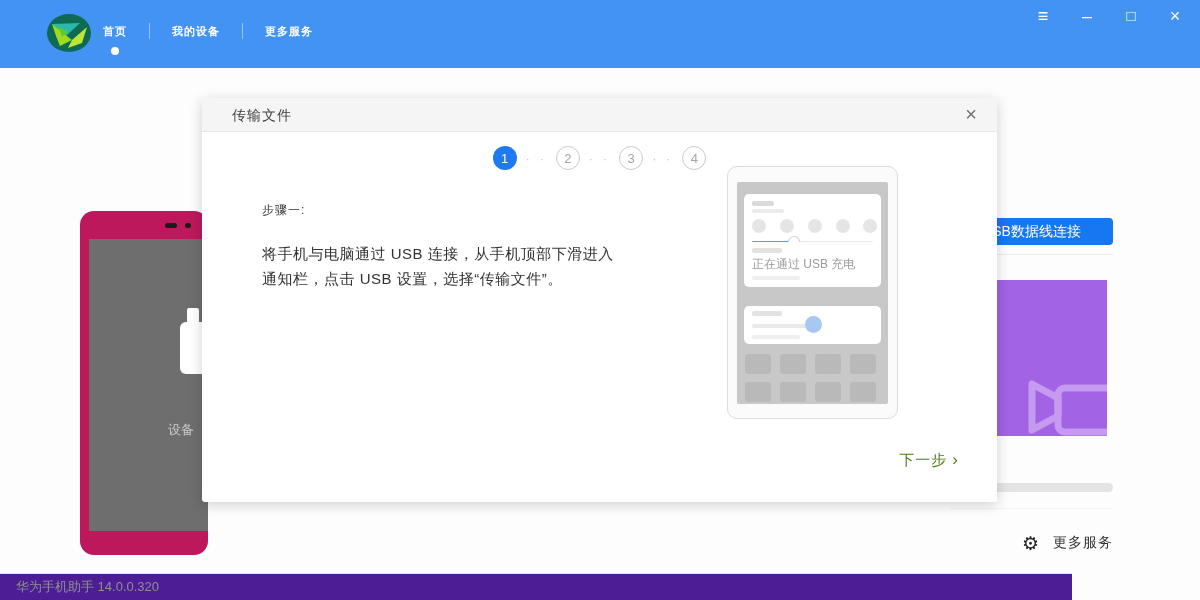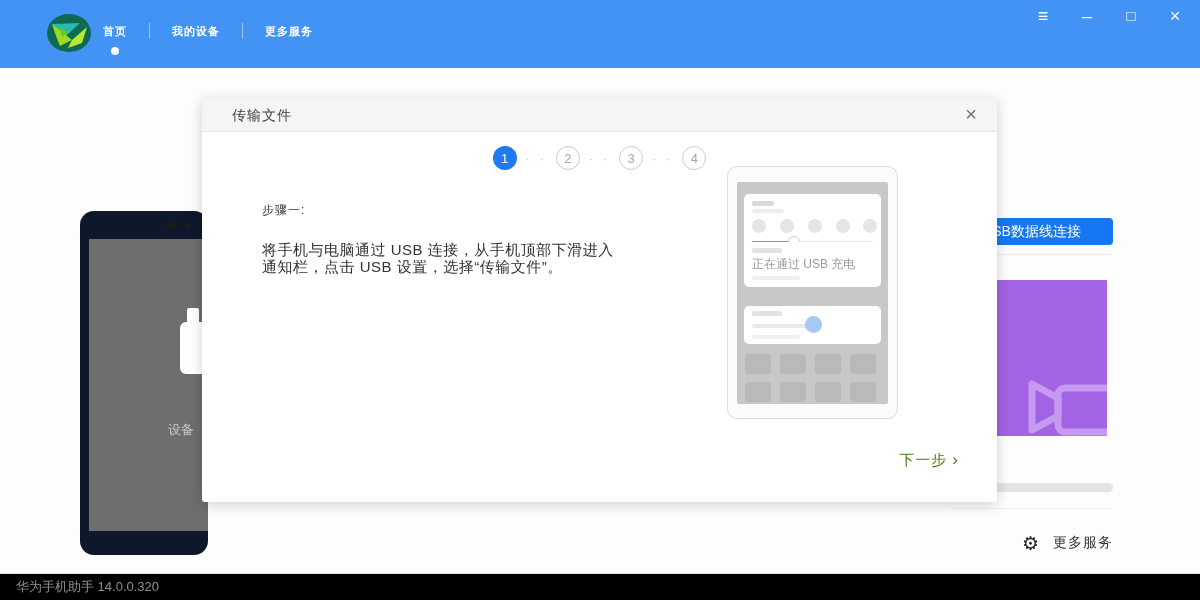--- a/index.html
+++ b/index.html
@@ -15,21 +15,21 @@
   .nav-dot { position:absolute; left:50%; margin-left:-4px; bottom:-6px; width:8px; height:8px; border-radius:50%; background:#fff; }
   .nav-divider { width:1px; height:16px; background:rgba(255,255,255,.45); margin:0 22px; margin-bottom:6px; }
   .win-controls { position:absolute; right:16px; top:2px; display:flex; align-items:center; gap:26px; color:#fff; }
   .win-btn { color:#fff; font-size:18px; line-height:28px; cursor:pointer; text-align:center; min-width:18px; }
   .win-btn.max { font-size:15px; }
 
   
   .main { position:absolute; left:0; top:68px; width:1200px; height:505px; background:#fdfdfd; }
 
   
-  .bg-phone { position:absolute; left:80px; top:143px; width:128px; height:344px; background:#0f172a; border-radius:14px; z-index:1; }
+  .bg-phone { position:absolute; left:80px; top:143px; width:128px; height:344px; background:#be185d; border-radius:14px; z-index:1; }
   .bg-phone-screen { position:absolute; left:9px; top:28px; width:119px; height:292px; background:#6e6e6e; }
   .bg-speaker { position:absolute; top:12px; height:5px; border-radius:3px; background:#1b1b1b; }
   .bg-usb-tab { position:absolute; left:107px; top:97px; width:12px; height:16px; background:#fff; border-radius:2px; }
   .bg-usb-body { position:absolute; left:100px; top:111px; width:28px; height:52px; background:#fff; border-radius:6px; }
   .bg-phone-status { position:absolute; left:88px; top:210px; color:#c9c9c9; font-size:13px; white-space:nowrap; }
 
   
   .usb-btn { position:absolute; left:950px; top:150px; width:163px; height:27px; background:#1677f2; border-radius:4px; color:#fff; font-size:14px; text-align:center; line-height:27px; z-index:1; cursor:pointer; white-space:nowrap; }
   .divider-r1 { position:absolute; left:950px; top:186px; width:163px; height:1px; background:#ebebeb; z-index:1; }
   .purple-card { position:absolute; left:950px; top:212px; width:157px; height:156px; background:#a263e4; z-index:1; overflow:hidden; }
@@ -46,40 +46,40 @@
   .dialog-title { position:absolute; left:30px; top:0; line-height:34px; font-size:14px; color:#404040; letter-spacing:1px; }
   .dialog-close { position:absolute; right:14px; top:0; width:24px; line-height:33px; text-align:center; font-size:20px; color:#707070; cursor:pointer; }
 
   .steps { position:absolute; left:0; top:48px; width:795px; display:flex; align-items:center; justify-content:center; }
   .step { width:24px; height:24px; border-radius:50%; font-size:13px; display:flex; align-items:center; justify-content:center; }
   .step.active { background:#1f7af2; color:#fff; }
   .step.inactive { border:1px solid #cbcbcb; color:#a6a6a6; background:#fff; }
   .step-dots { color:#c9c9c9; font-size:13px; margin:0 9px; letter-spacing:3px; }
 
   .step-heading { position:absolute; left:60px; top:104px; font-size:12px; color:#333; letter-spacing:1px; }
-  .instruction { position:absolute; left:60px; top:143px; width:366px; font-size:15px; line-height:17px; color:#333; letter-spacing:.5px; }
+  .instruction { position:absolute; left:60px; top:143px; width:366px; font-size:15px; line-height:25px; color:#333; letter-spacing:.5px; }
 
   
   .demo-phone { position:absolute; left:525px; top:68px; width:171px; height:253px; background:#fbfbfb; border:1px solid #dcdcdc; border-radius:10px; }
   .demo-screen { position:absolute; left:9px; top:15px; width:151px; height:222px; background:#c8c8c8; border-radius:2px; overflow:hidden; }
   .demo-card { position:absolute; left:7px; width:137px; background:#fff; border-radius:5px; }
   .bar { position:absolute; border-radius:2px; }
   .toggle-dot { position:absolute; top:25px; width:14px; height:14px; border-radius:50%; background:#e5e5e5; }
   .slider-knob { position:absolute; left:44px; top:42px; width:12px; height:12px; border-radius:50%; background:#fff; border:1px solid #d0d0d0; box-shadow:0 1px 2px rgba(0,0,0,.15); }
   .charging-text { position:absolute; left:8px; top:14px; font-size:12px; color:#9b9b9b; white-space:nowrap; }
   .toggle-knob { position:absolute; left:61px; top:10px; width:17px; height:17px; border-radius:50%; background:#a6c8f3; }
   .app-sq { position:absolute; width:26px; height:20px; border-radius:3px; background:#b9b9b9; }
 
   .replay { position:absolute; left:525px; top:332px; width:171px; text-align:center; font-size:14px; color:#2b7cf0; cursor:pointer; }
   .replay-ic { font-size:15px; }
   .next-btn { position:absolute; right:38px; top:340px; font-size:15px; color:#4d7c0f; cursor:pointer; letter-spacing:1px;margin-top:12px; }
   .next-arrow { font-size:17px; }
 
   
-  .statusbar { position:absolute; left:0; top:573px; width:1200px; height:27px; background:#000000; border-top:1px solid #e3e3e3; z-index:20; }
+  .statusbar { position:absolute; left:0; top:573px; width:1072px; height:27px; background:#4c1d95; border-top:1px solid #e3e3e3; z-index:20; }
   .version { position:absolute; left:16px; top:0; line-height:26px; font-size:13px; color:#8f8f8f; }
 </style>
 </head>
 <body>
 
 <div id="app">
 
   <div class="topbar">
     <svg class="logo" viewBox="0 0 46 46">
       <ellipse cx="23" cy="23" rx="22" ry="19" fill="#0e6a52"></ellipse>

